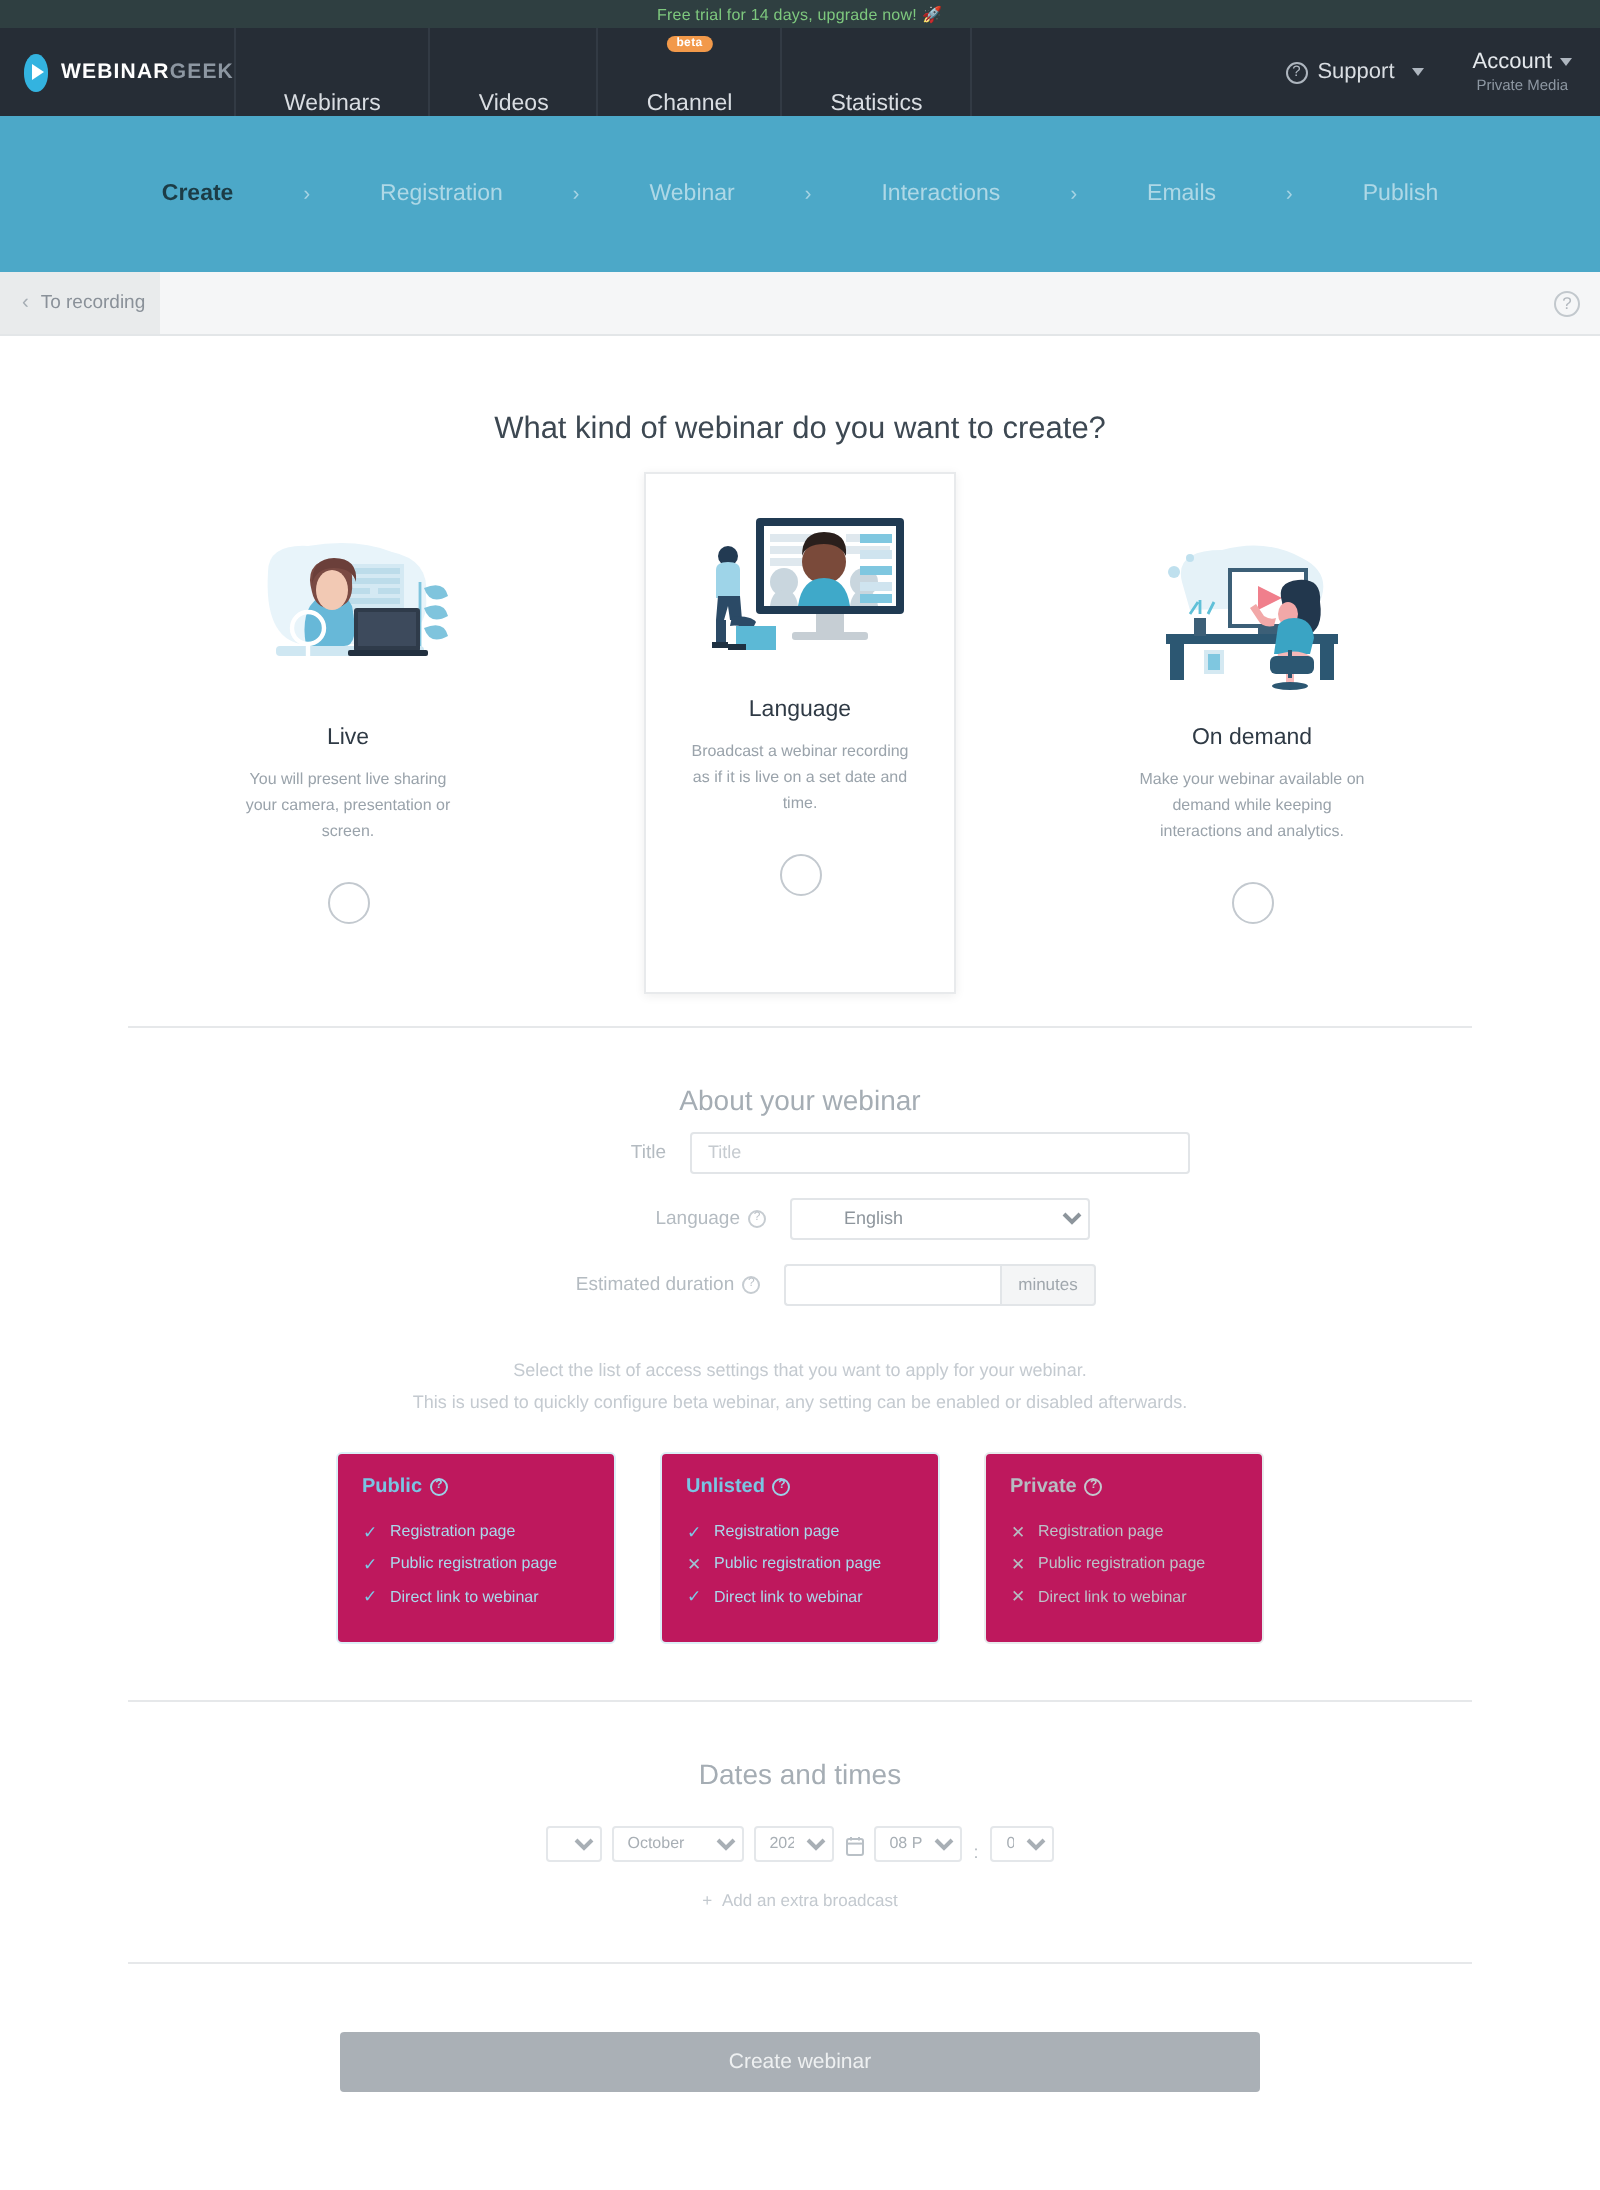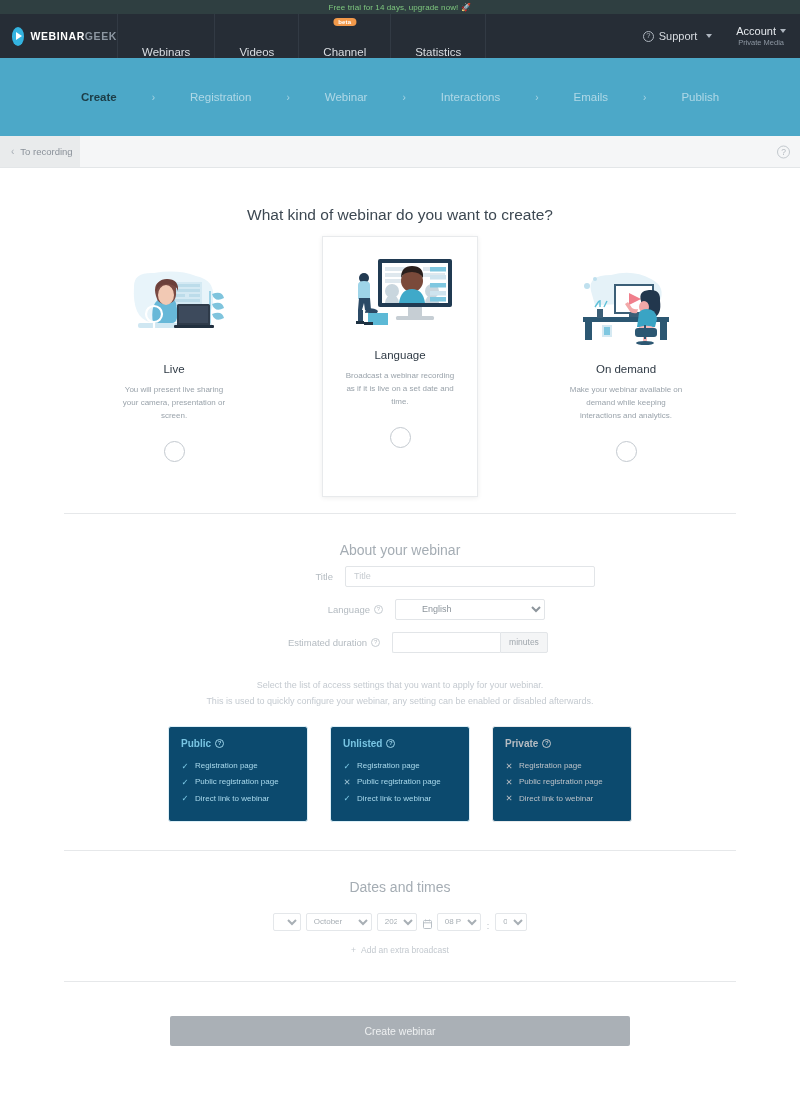--- a/index.html
+++ b/index.html
@@ -261,21 +261,21 @@
     font-size: 9px; color: #c4cad0; line-height: 1.85;
   }
 
   .access-cards {
     display: flex; justify-content: center; gap: 22px;
     margin-top: 16px;
   }
   .access-card {
     width: 140px; height: 96px;
     border: 1px solid #dceff7; border-radius: 3px;
-    background: #0c4a6e;
+    background: #be185d;
     padding: 11px 12px;
     cursor: pointer;
   }
   .access-card.muted { border-color: #e8eaec; }
   .access-head {
     display: flex; align-items: center; gap: 4px;
     font-size: 10px; font-weight: bold;
     color: #79c5e3; margin-bottom: 9px;
   }
   .access-card.muted .access-head { color: #b6bcc2; }
@@ -543,21 +543,21 @@
       </div>
       <div class="duration-group">
         <input class="input-duration" type="text" style="">
         <span class="duration-suffix">minutes</span>
       </div>
     </div>
   </div>
 
   <div class="access-intro">
     <div>Select the list of access settings that you want to apply for your webinar.</div>
-    <div>This is used to quickly configure your webinar, any setting can be enabled or disabled afterwards.</div>
+    <div>This is used to quickly configure beta webinar, any setting can be enabled or disabled afterwards.</div>
   </div>
 
   <div class="access-cards">
 
     <div class="access-card">
       <div class="access-head">
         <span>Public</span>
         <span class="qtiny">?</span>
       </div>
       <div class="access-line">

